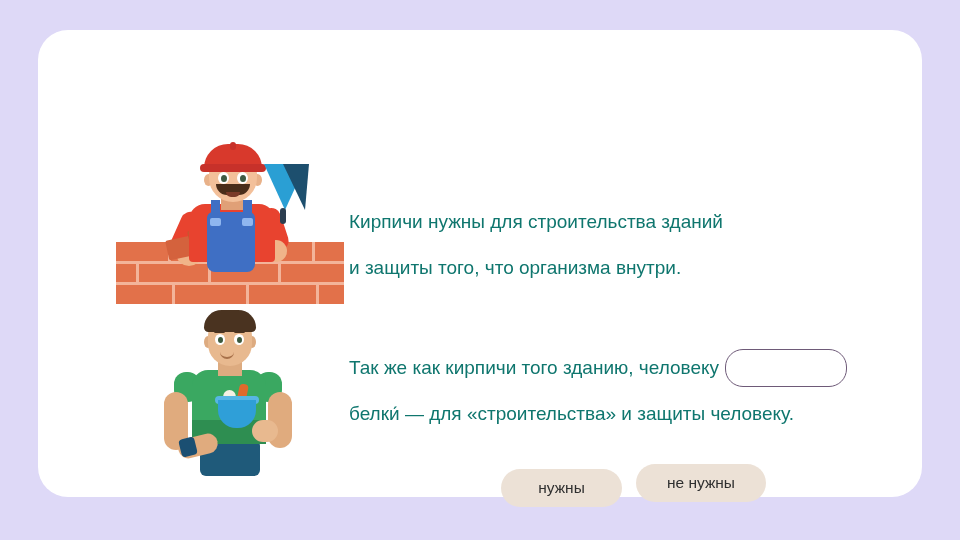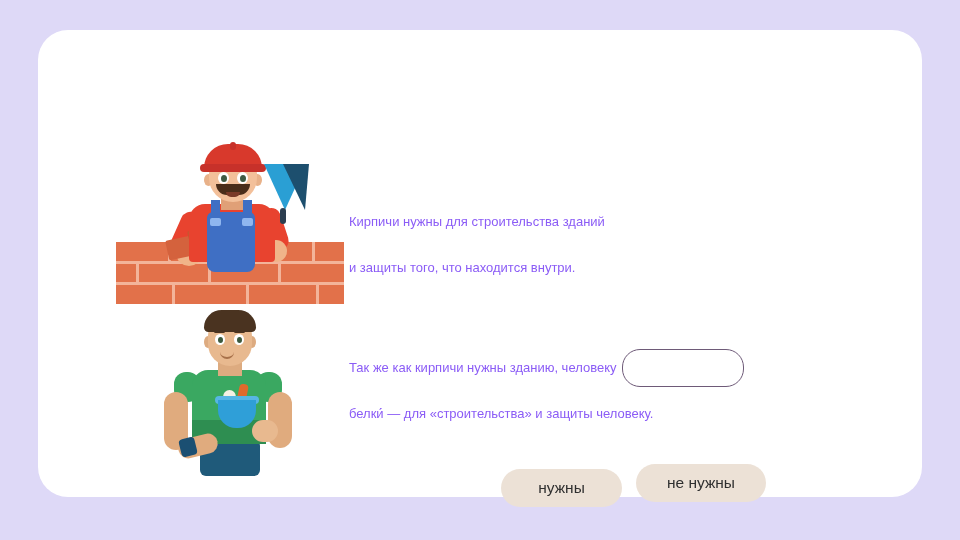--- a/index.html
+++ b/index.html
@@ -69,21 +69,21 @@
   .a-band{position:absolute;left:20px;top:130px;width:16px;height:18px;background:#1b4f72;border-radius:4px;transform:rotate(-14deg);}
   .a-shorts{position:absolute;left:40px;top:134px;width:60px;height:34px;background:#1f5a7a;border-radius:4px 4px 6px 6px;}
   .a-bowl{position:absolute;left:58px;top:92px;width:38px;height:28px;background:#2f9fd8;border-radius:0 0 18px 18px;}
   .a-bowl-rim{position:absolute;left:55px;top:88px;width:44px;height:8px;background:#57b6e4;border-radius:4px;}
   .a-egg{position:absolute;left:63px;top:82px;width:13px;height:14px;background:#f6f1e4;border-radius:50%;}
   .a-drum{position:absolute;left:78px;top:76px;width:9px;height:20px;background:#e06a2c;border-radius:4px;transform:rotate(12deg);}
   .a-drum-b{position:absolute;left:79px;top:92px;width:8px;height:8px;background:#f3e2c8;border-radius:50%;}
   .a-handR{position:absolute;left:92px;top:112px;width:26px;height:22px;background:#e8b98f;border-radius:11px;}
 
   
-  .para{position:absolute;color:#8b5cf6;font-size:13px;line-height:46px;white-space:nowrap;}
+  .para{position:absolute;color:#0f766e;font-size:19px;line-height:46px;white-space:nowrap;}
   .para-1{left:311px;top:169px;}
   .para-2{left:311px;top:315px;}
 
   .dropzone{
     display:inline-block;vertical-align:middle;
     width:120px;height:36px;
     border:1.6px solid #6e5a78;border-radius:18px;
     background:#ffffff;margin:0 0 0 6px;
     position:relative;top:-1px;
   }
@@ -194,26 +194,26 @@
       <div class="a-drum-b"></div>
       <div class="a-bowl-rim"></div>
       <div class="a-bowl"></div>
       <div class="a-handR"></div>
       <div class="a-forearmL"></div>
       <div class="a-band"></div>
     </div>
 
     <div class="para para-1">
       <div>Кирпичи нужны для строительства зданий</div>
-      <div>и защиты того, что находится внутри.</div>
+      <div>и защиты того, что организма внутри.</div>
     </div>
 
     <div class="para para-2">
       <div>
-        <span>Так же как кирпичи нужны зданию, человеку</span><span class="dropzone"></span>
+        <span>Так же как кирпичи того зданию, человеку</span><span class="dropzone"></span>
       </div>
       <div>белки́ — для «строительства» и защиты человеку.</div>
     </div>
 
     <button class="chip chip-yes">нужны</button>
 
     <button class="chip chip-no">не нужны</button>
 
   </div>
 </div>

